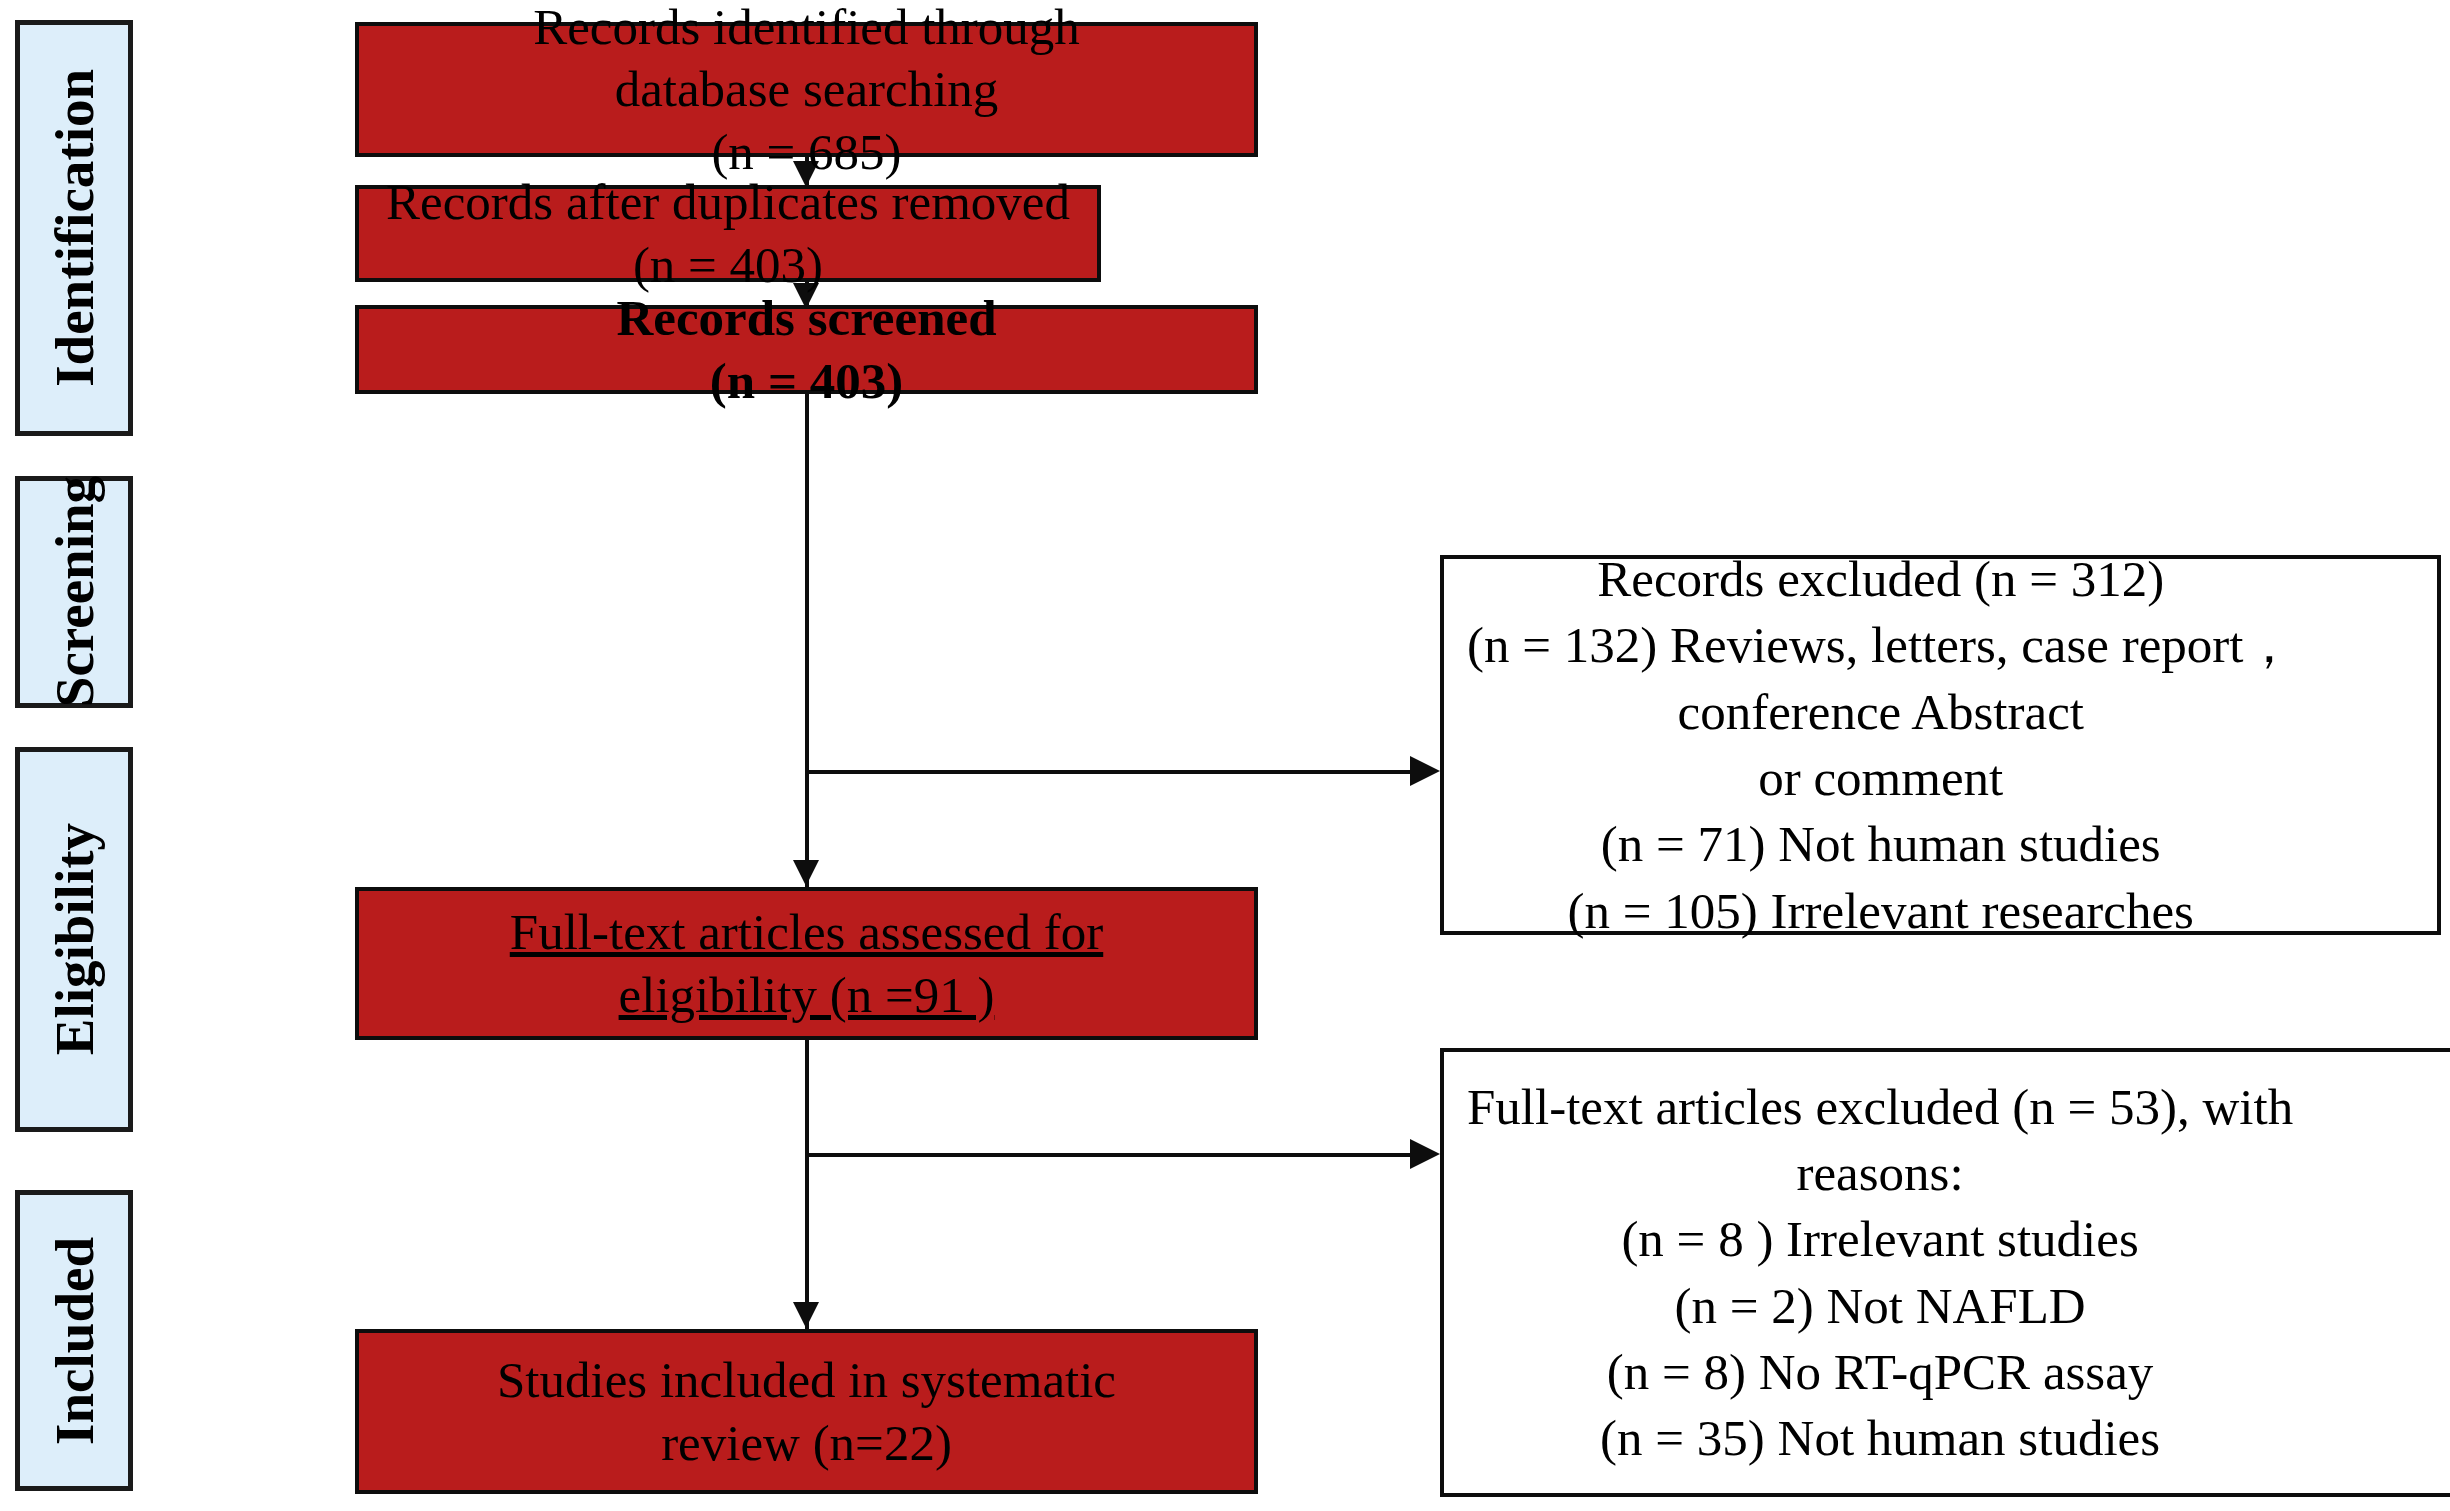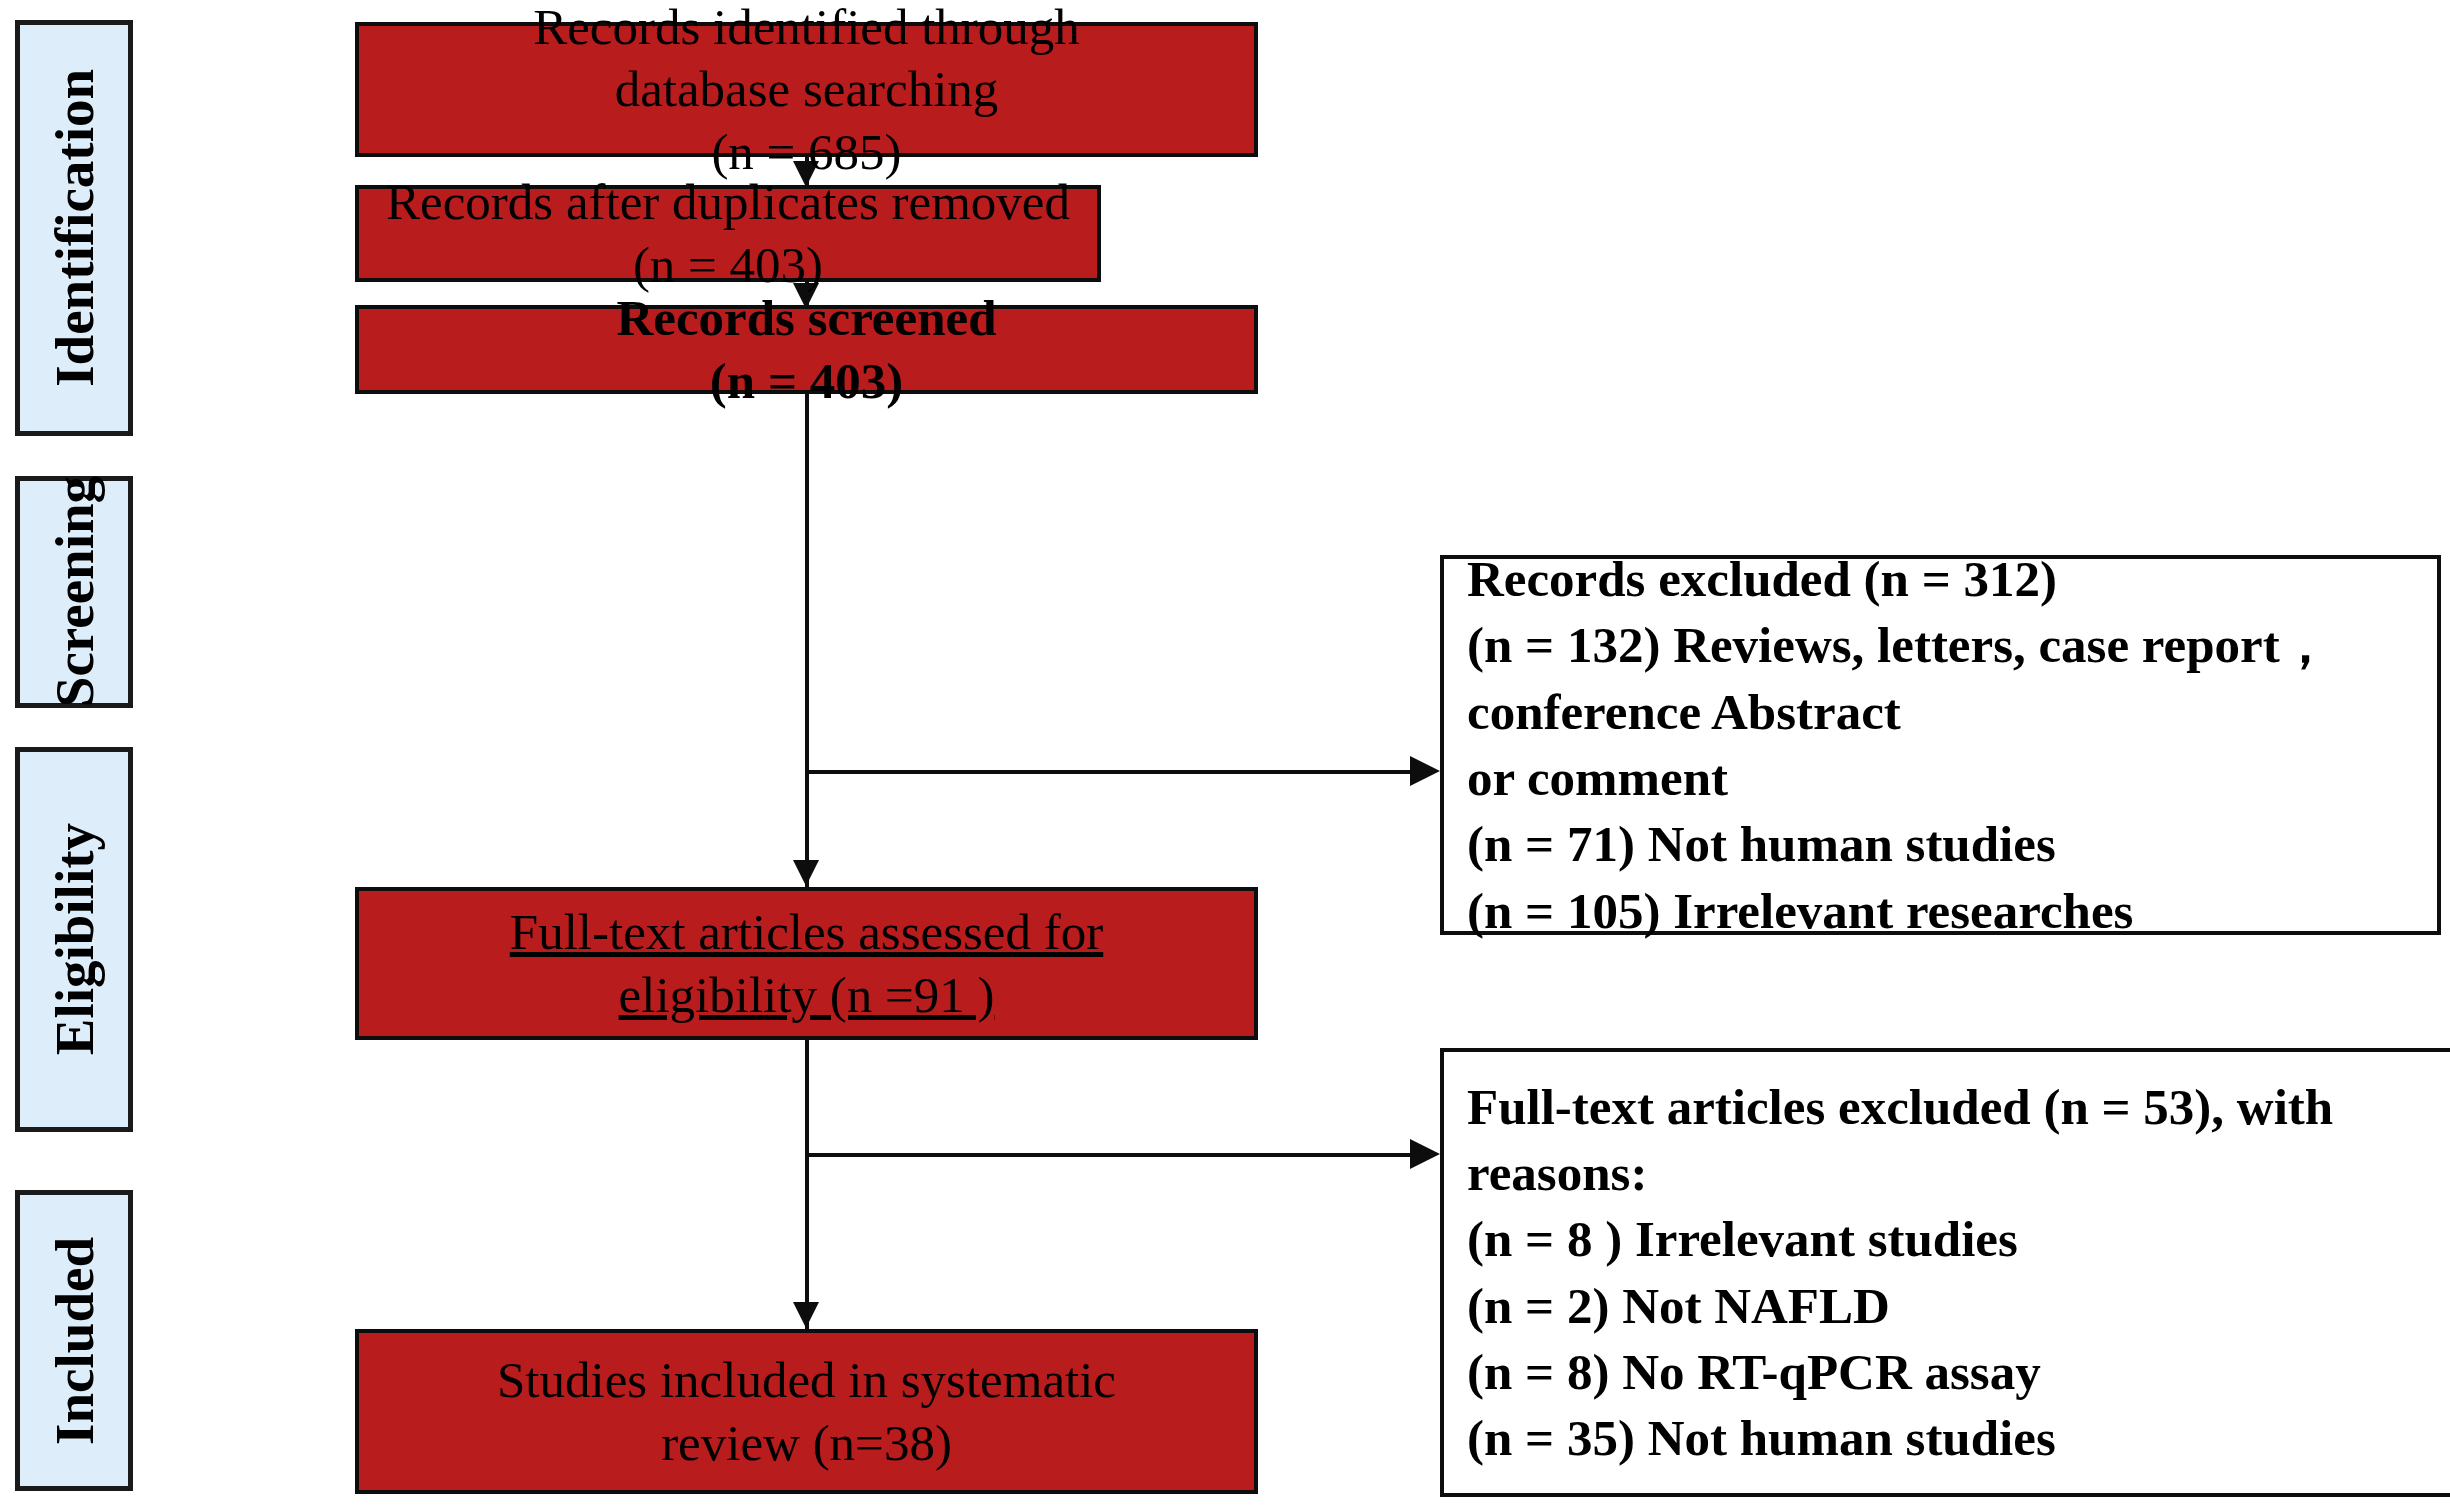--- a/index.html
+++ b/index.html
@@ -59,22 +59,21 @@
 
   
   .excbox {
     position: absolute;
     box-sizing: border-box;
     background: #ffffff;
     border: 4.4px solid #0d0d0d;
     display: flex;
     align-items: center;
     justify-content: flex-start;
-    text-align: left;
-    font-weight: bold;
+    text-align: center;
   }
   .excbox .btext {
     font-size: 51px;
     line-height: 1.30;
     color: #000000;
     padding: 0 23px;
     white-space: pre-line;
   }
 
   
@@ -160,21 +159,21 @@
 (n = 403)</div>
   </div>
 
   <div class="flowbox" style="left:355px; top:887px; width:903px; height:153px;text-decoration:underline;">
     <div class="btext">Full-text articles assessed for
 eligibility (n =91 )</div>
   </div>
 
   <div class="flowbox" style="left:355px; top:1329px; width:903px; height:165px;">
     <div class="btext">Studies included in systematic
-review (n=38)</div>
+review (n=22)</div>
   </div>
 
   <div class="excbox" style="left:1440px; top:555px; width:1001px; height:380px;">
     <div class="btext">Records excluded (n = 312)
  (n = 132) Reviews, letters, case report，
 conference Abstract
  or comment
 (n = 71) Not human studies
 (n = 105) Irrelevant researches</div>
   </div>

